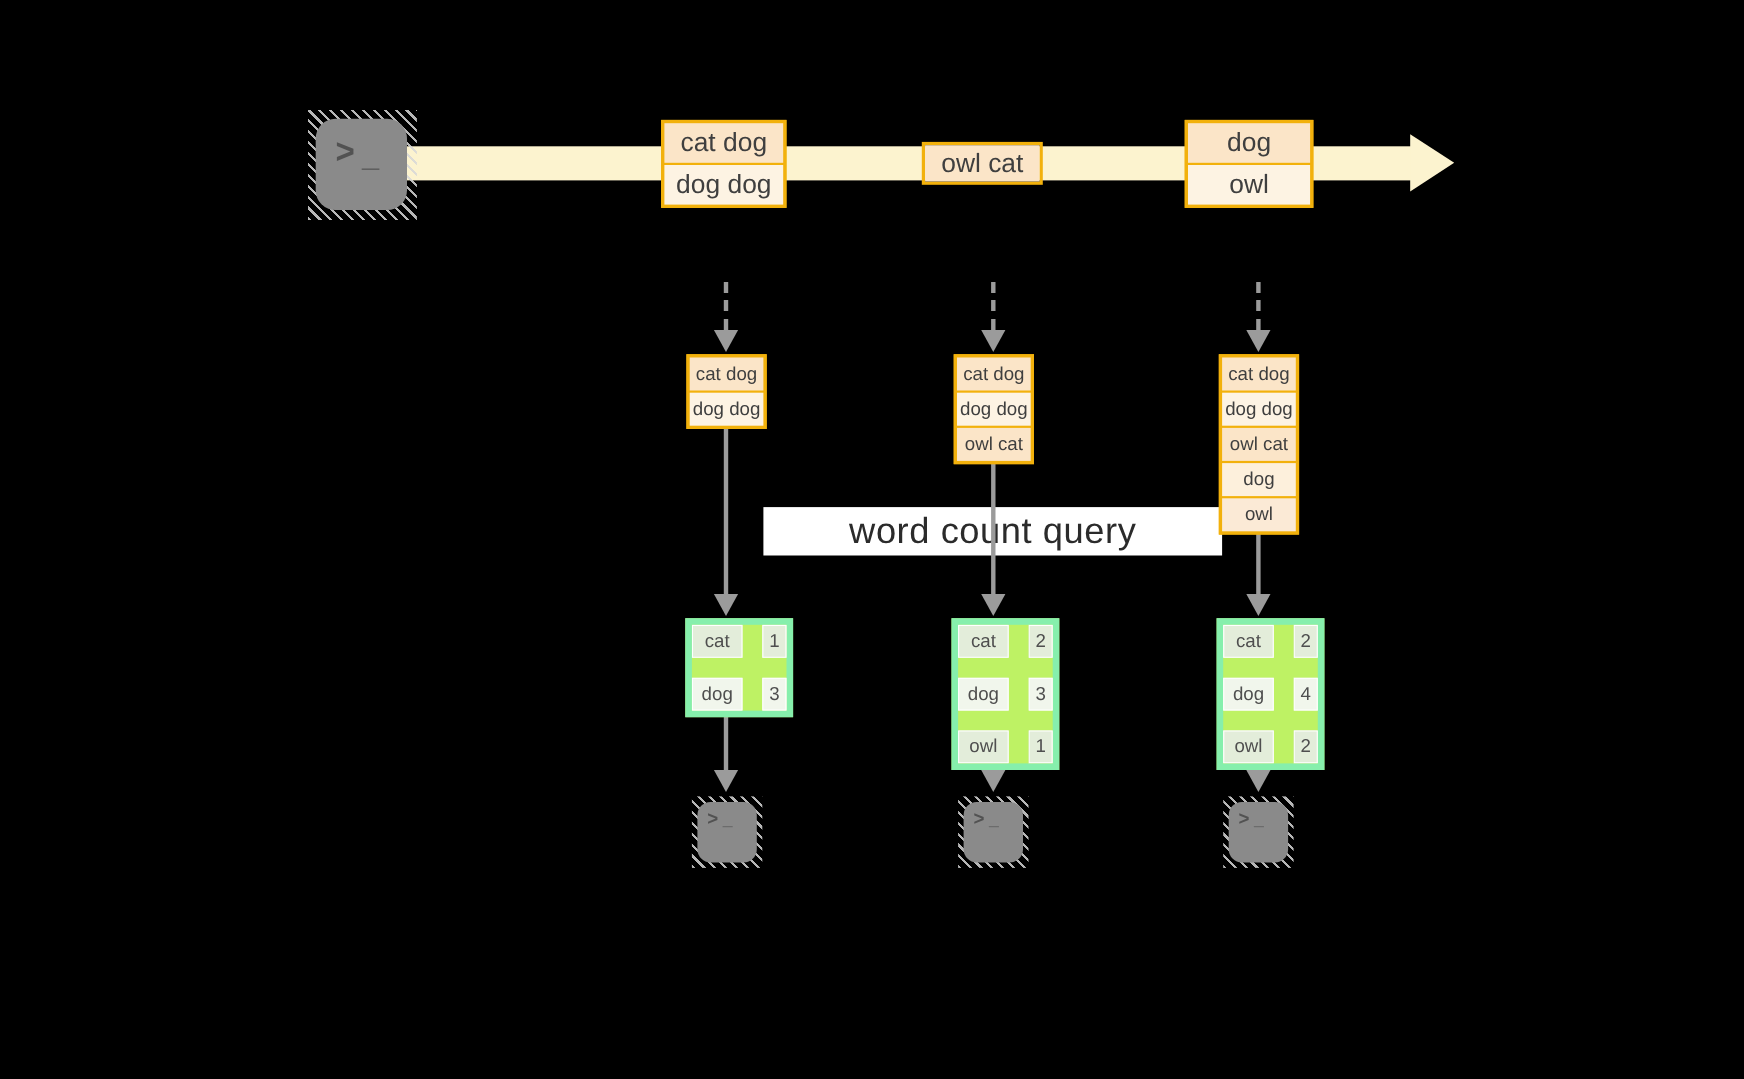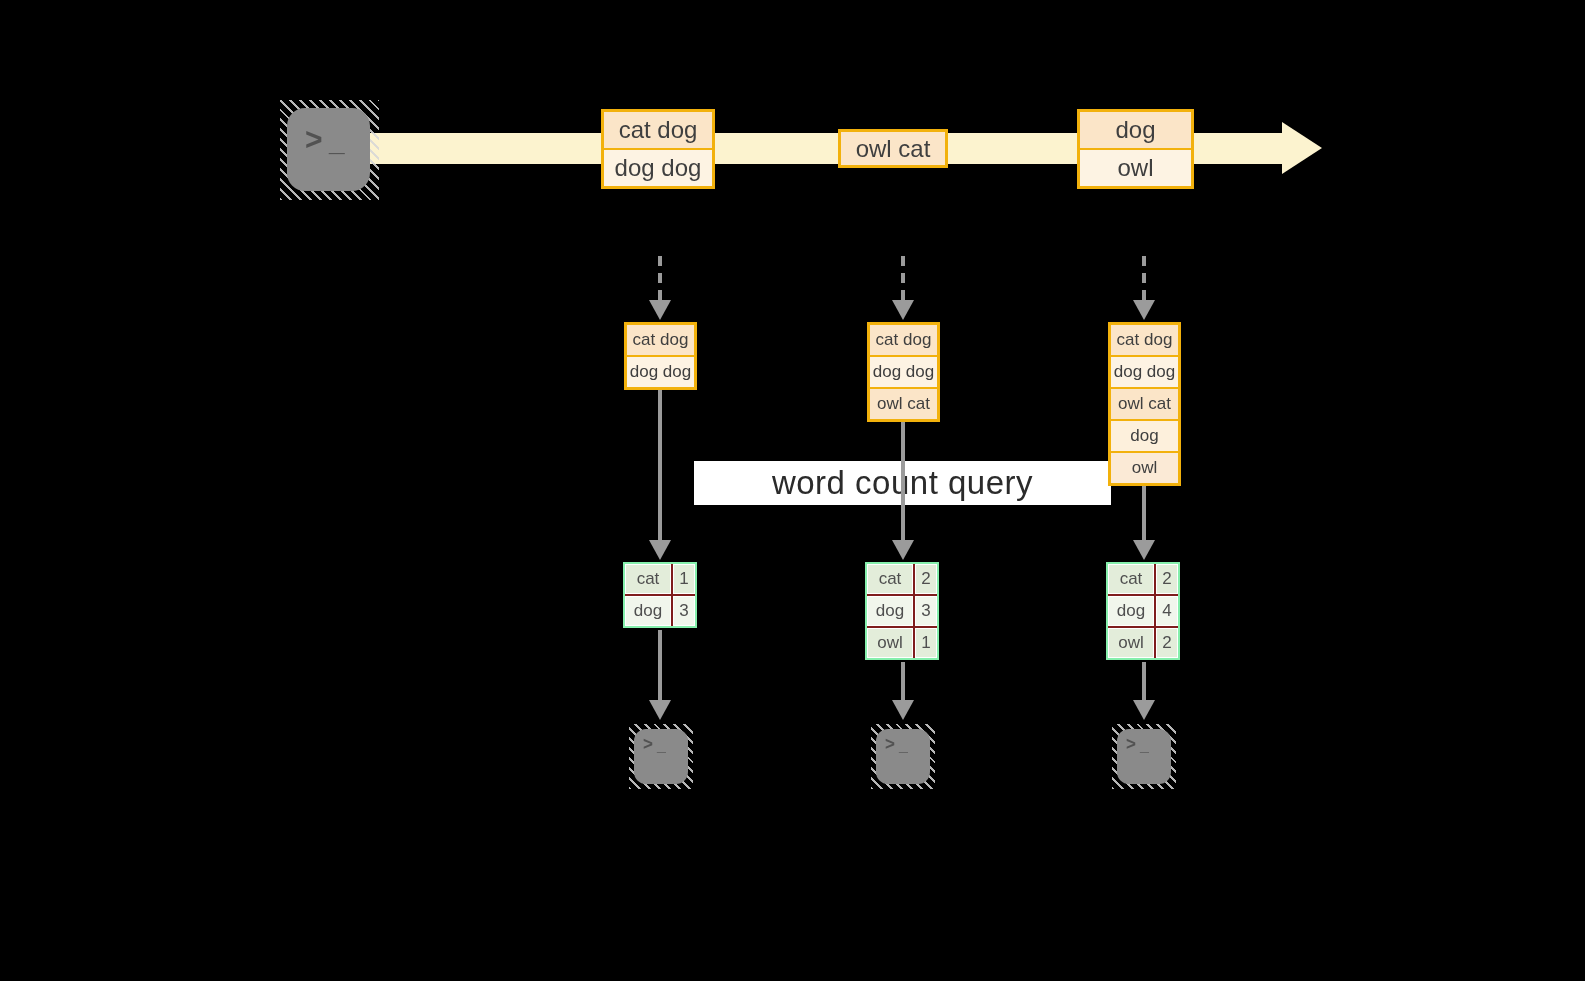--- a/index.html
+++ b/index.html
@@ -40,22 +40,22 @@
   .dashline { position:absolute; width:4px; z-index:2;
     background:repeating-linear-gradient(to bottom, #9b9b9b 0 10px, rgba(0,0,0,0) 10px 17px); }
   .line { position:absolute; width:4px; background:#9b9b9b; z-index:2; }
   .head-down { position:absolute; width:0; height:0; z-index:2;
     border-left:11px solid transparent; border-right:11px solid transparent; border-top:20px solid #9b9b9b; }
   
   .banner { position:absolute; left:694px; top:461px; width:417px; height:44px; background:#ffffff;
     display:flex; align-items:center; justify-content:center; z-index:1;
     font-size:33px; color:#2b2b2b; letter-spacing:.5px; }
   
-  .ctable { position:absolute; border:2px solid #86efac; background:#7f1d1d;
-    display:grid; grid-template-columns:46px 22px; gap:2px; z-index:3; }
+  .ctable { position:absolute; border:6px solid #86efac; background:#bef264;
+    display:grid; grid-template-columns:46px 22px; gap:18px; z-index:3; }
   .ctable .ccell { height:30px; display:flex; align-items:center; justify-content:center;
     font-size:17px; color:#4f4f4f; box-shadow:0 0 0 1px #ffffff inset; }
   .gdark { background:#e3edda; }
   .glight { background:#f1f6ec; }
 </style>
 </head>
 <body>
 
 <div class="canvas">
 

